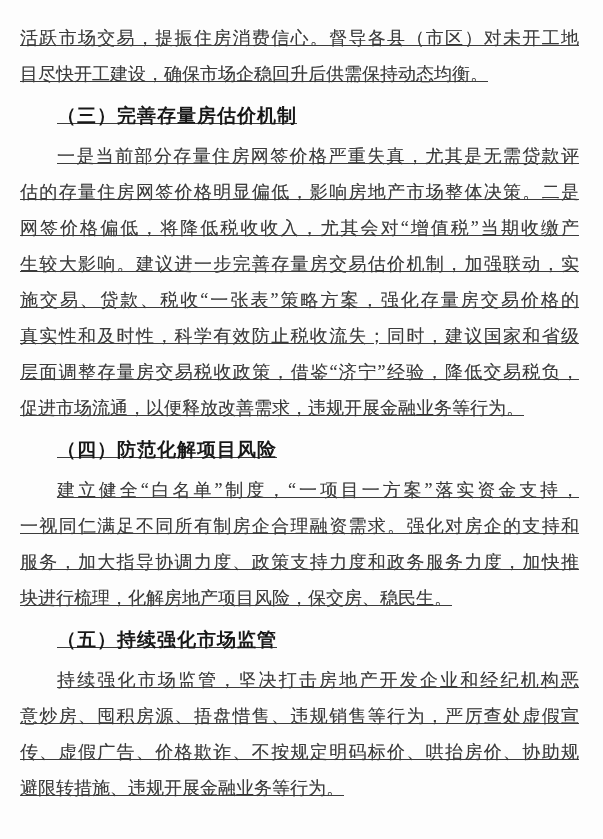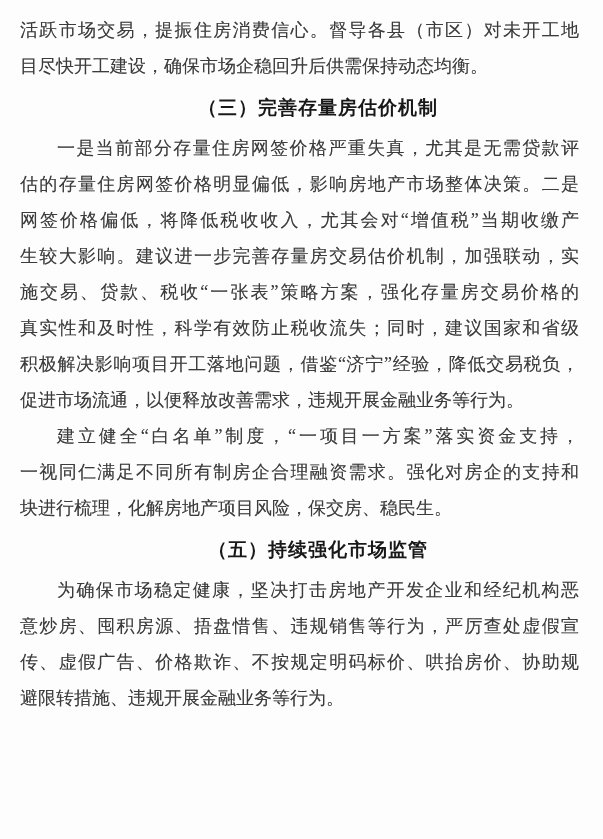--- a/index.html
+++ b/index.html
@@ -13,22 +13,23 @@
     height: 839px;
     margin: 0 auto;
     background: var(--page-bg, #fdfdfd);
     overflow: hidden;
     font-family: "Liberation Serif", "DejaVu Serif", serif;
   }
   .doc {
     box-sizing: border-box;
     width: 100%;
     height: 100%;
-    padding: 12px 24px 0 20px;
+    padding: 20px 24px 0 20px;
     color: var(--body-color, #3c3c3c);
+    text-decoration: underline;
   }
   .line {
     font-size: 18px;
     line-height: 36px;
     height: 36px;
     white-space: nowrap;
     color: var(--body-color, #3c3c3c);
     text-shadow: 0 0 0.6px rgba(70,70,70,0.45);
   }
   .line.justify {
@@ -45,41 +46,42 @@
     line-height: 36px;
     height: 36px;
     margin-top: 6px;
     margin-bottom: 4px;
     padding-left: 37px;
     font-weight: 700;
     color: var(--heading-color, #181818);
     font-family: "Liberation Sans", "DejaVu Sans", sans-serif;
     letter-spacing: 1px;
     white-space: nowrap;
-    text-align: center;
   }
 </style>
 </head>
 <body>
 
 <div class="page" style="--page-bg: #fdfdfd; --body-color: #3c3c3c; --heading-color: #181818;">
   <div class="doc" id="doc">
       <div class="line justify">活跃市场交易，提振住房消费信心。督导各县（市区）对未开工地</div>
       <div class="line">目尽快开工建设，确保市场企稳回升后供需保持动态均衡。</div>
       <div class="heading">（三）完善存量房估价机制</div>
       <div class="line justify indent">一是当前部分存量住房网签价格严重失真，尤其是无需贷款评</div>
       <div class="line justify">估的存量住房网签价格明显偏低，影响房地产市场整体决策。二是</div>
       <div class="line justify">网签价格偏低，将降低税收收入，尤其会对“增值税”当期收缴产</div>
       <div class="line justify">生较大影响。建议进一步完善存量房交易估价机制，加强联动，实</div>
       <div class="line justify">施交易、贷款、税收“一张表”策略方案，强化存量房交易价格的</div>
       <div class="line justify">真实性和及时性，科学有效防止税收流失；同时，建议国家和省级</div>
-      <div class="line justify">积极解决影响项目开工落地问题，借鉴“济宁”经验，降低交易税负，</div>
+      <div class="line justify">层面调整存量房交易税收政策，借鉴“济宁”经验，降低交易税负，</div>
       <div class="line">促进市场流通，以便释放改善需求，违规开展金融业务等行为。</div>
+      <div class="heading">（四）防范化解项目风险</div>
       <div class="line justify indent">建立健全“白名单”制度，“一项目一方案”落实资金支持，</div>
       <div class="line justify">一视同仁满足不同所有制房企合理融资需求。强化对房企的支持和</div>
+      <div class="line justify">服务，加大指导协调力度、政策支持力度和政务服务力度，加快推</div>
       <div class="line">块进行梳理，化解房地产项目风险，保交房、稳民生。</div>
       <div class="heading">（五）持续强化市场监管</div>
-      <div class="line justify indent">为确保市场稳定健康，坚决打击房地产开发企业和经纪机构恶</div>
+      <div class="line justify indent">持续强化市场监管，坚决打击房地产开发企业和经纪机构恶</div>
       <div class="line justify">意炒房、囤积房源、捂盘惜售、违规销售等行为，严厉查处虚假宣</div>
       <div class="line justify">传、虚假广告、价格欺诈、不按规定明码标价、哄抬房价、协助规</div>
       <div class="line">避限转措施、违规开展金融业务等行为。</div>
     </div>
 </div>
 
 </body></html>

